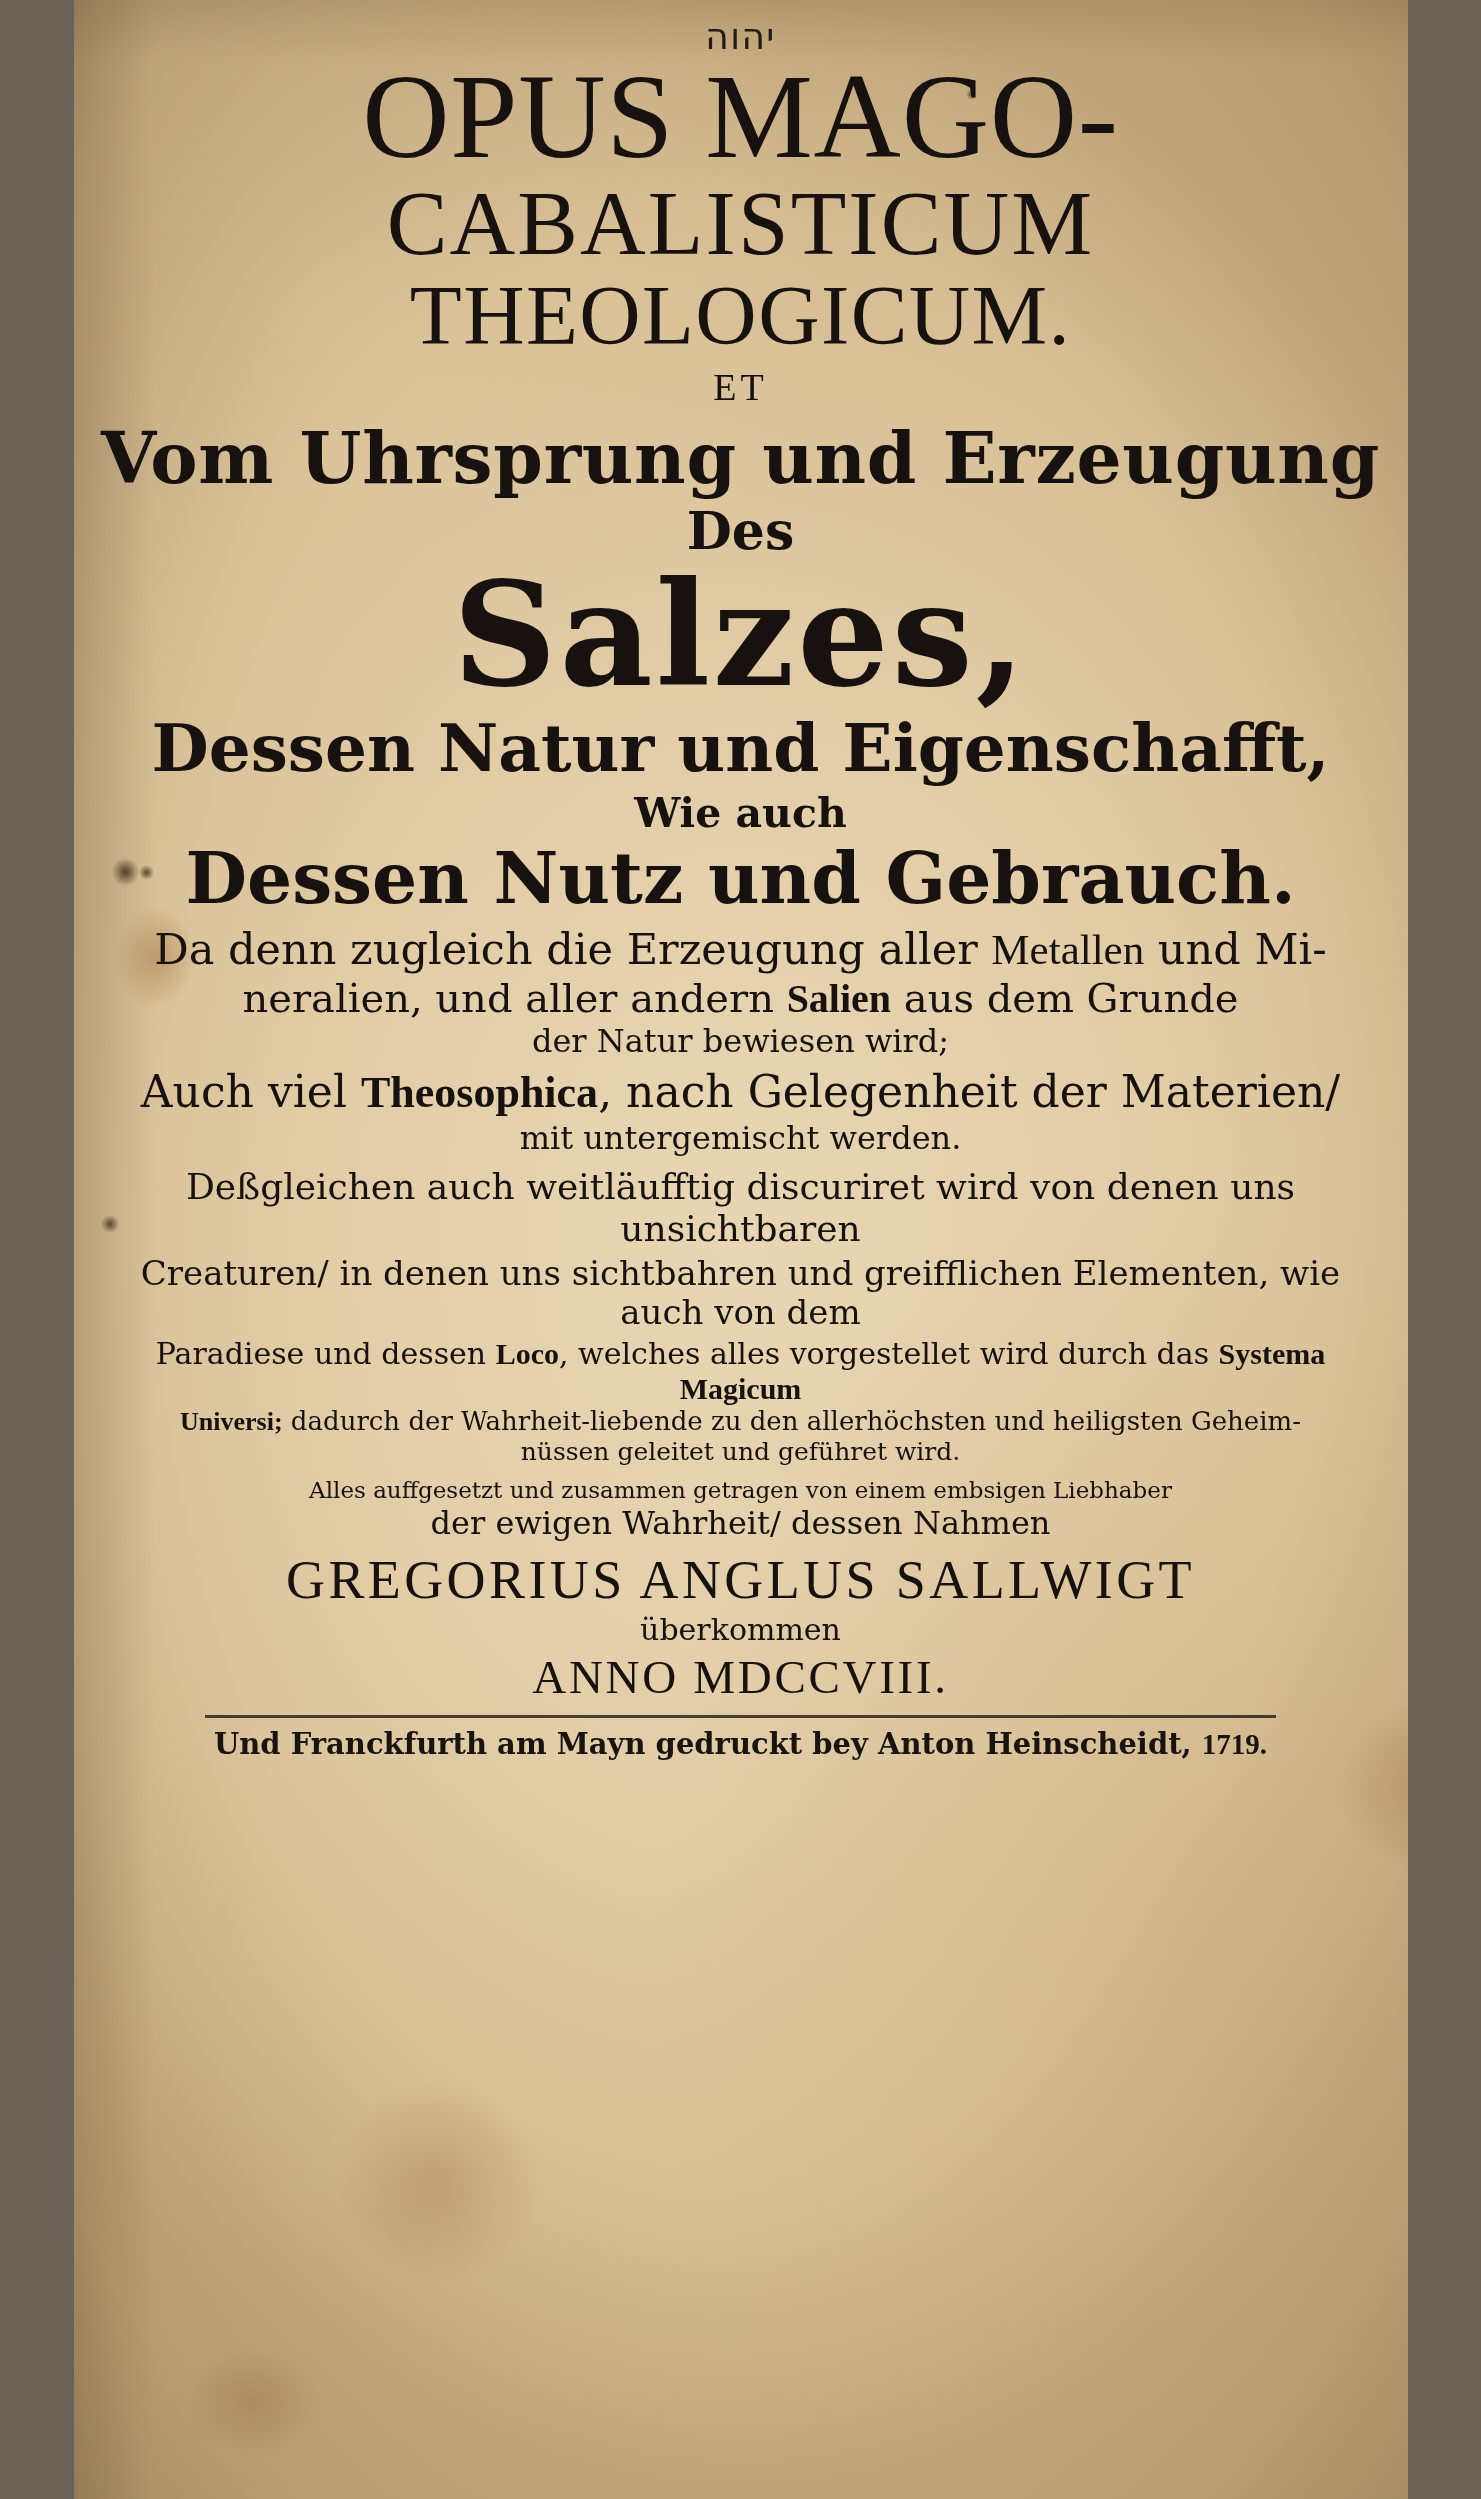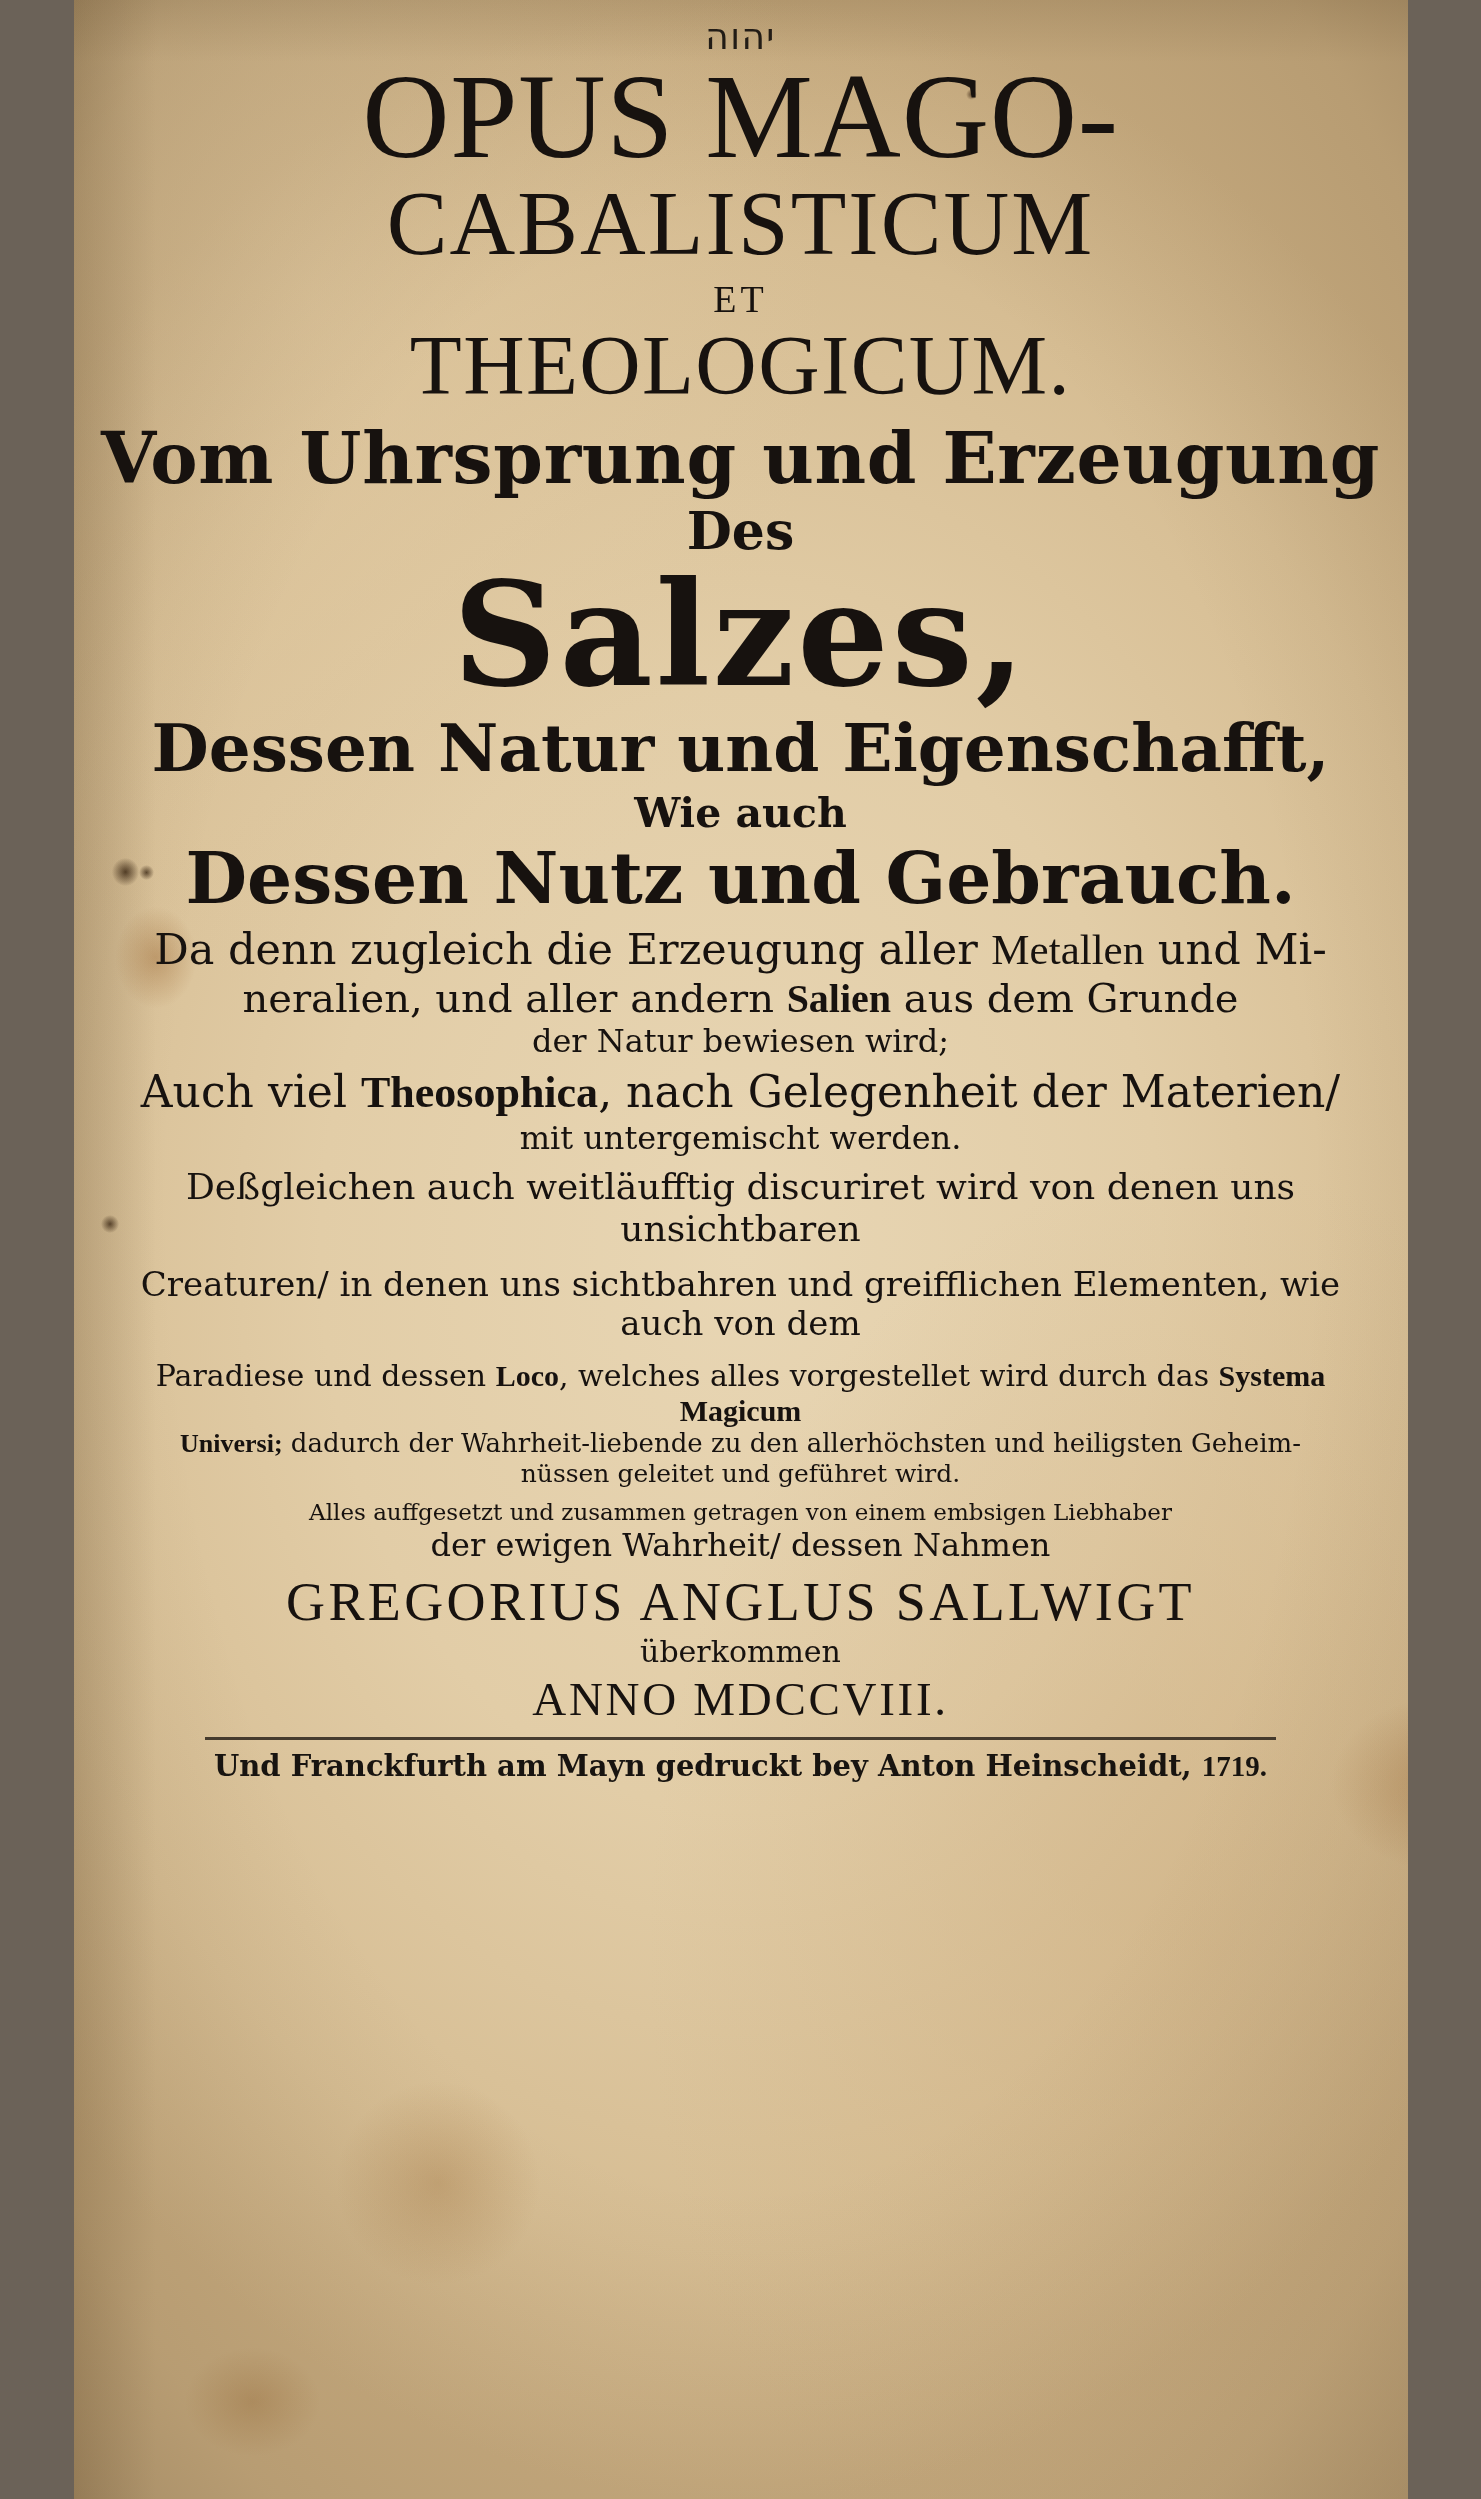--- a/index.html
+++ b/index.html
@@ -164,21 +164,21 @@
     font-size: 32px;
     margin: 1.4px 0 0 0;
     font-weight: normal;
   }
   .p3 {
     font-size: 36px;
     line-height: 1.16;
     margin: 9.6px 0 0 0;
     font-weight: normal;
   }
-  .p3b { font-size: 34px; line-height: 1.16; margin: 15px; font-weight: normal; }
+  .p3b { font-size: 34px; line-height: 1.16; margin: 4px; font-weight: normal; }
   .p3c { font-size: 30px; line-height: 1.16; margin: 0; font-weight: normal; }
   .p3d { font-size: 26px; line-height: 1.16; margin: 0; font-weight: normal; }
   .p3e { font-size: 25px; line-height: 1.16; margin: 0; font-weight: normal; }
   .p4 {
     font-size: 23px;
     line-height: 1.16;
     margin: 11px 0 0 0;
     font-weight: normal;
   }
   .p4b { font-size: 32px; margin: 0; font-weight: normal; }
@@ -235,22 +235,22 @@
   <div class="stain" style="left:110px; top:2347px; width:137px; height:110px; background:radial-gradient(ellipse at center, rgba(150,100,45,0.30), rgba(150,100,45,0) 70%);"></div>
   <div class="stain" style="left:1359px;top:62px;  width:41px;  height:137px; background:radial-gradient(ellipse at center, rgba(90,60,25,0.35), rgba(90,60,25,0) 70%);"></div>
   <div class="stain" style="left:892px;top:89px;  width:11px;  height:11px;  background:radial-gradient(ellipse at center, rgba(60,40,20,0.75), rgba(60,40,20,0) 70%);"></div>
 
   <div class="content">
 
     <div class="hebrew ink">יהוה</div>
 
     <div class="roman line1">OPUS MAGO-</div>
     <div class="roman line2">CABALISTICUM</div>
+    <div class="roman line3">THEOLOGICUM.</div>
     <div class="roman line-et">ET</div>
-    <div class="roman line3">THEOLOGICUM.</div>
 
     <div class="frak g1">Vom Uhrsprung und Erzeugung</div>
     <div class="frak g-des">Des</div>
     <div class="frak g-salz">Salzes,</div>
     <div class="frak g-natur">Dessen Natur und Eigenschafft,</div>
     <div class="frak g-wieauch">Wie auch</div>
     <div class="frak g-nutz">Dessen Nutz und Gebrauch.</div>
 
     <div class="frak p1">
       <span>Da denn zugleich die Erzeugung aller </span><span class="rom">Metallen</span><span> und Mi-</span>

